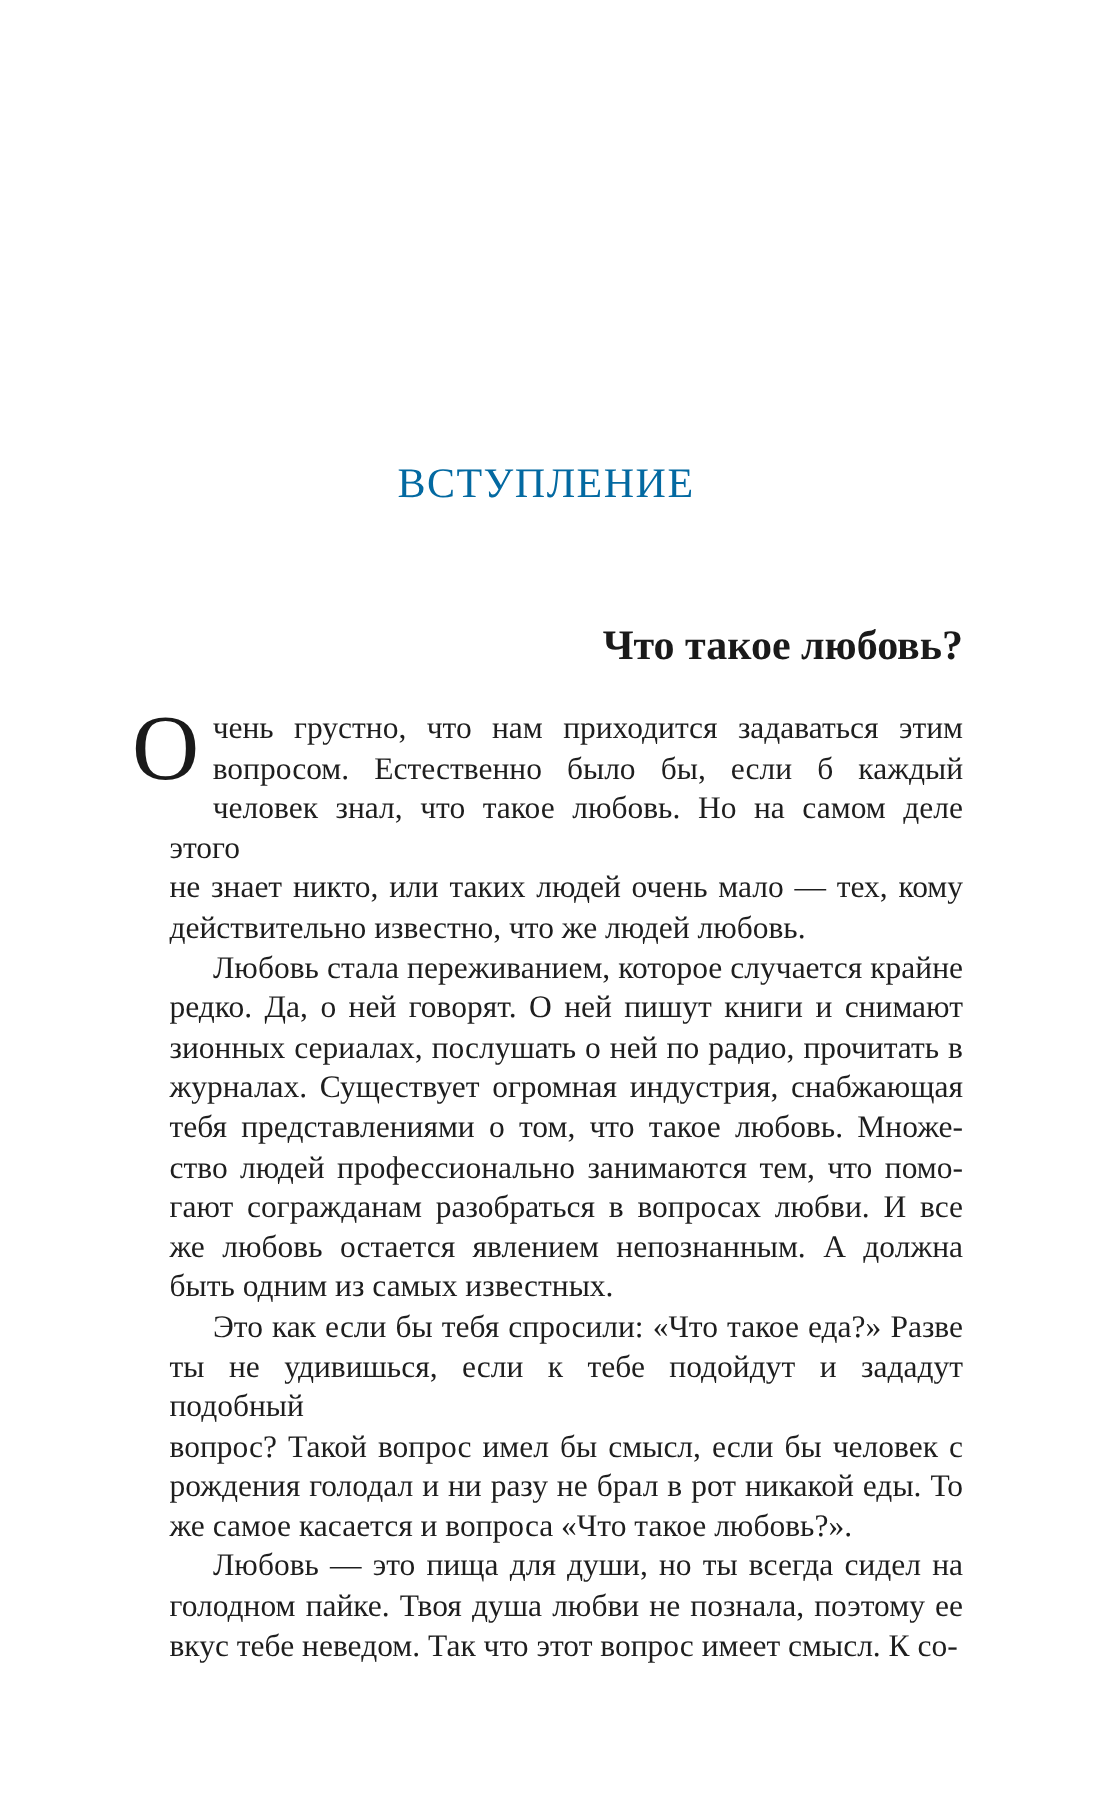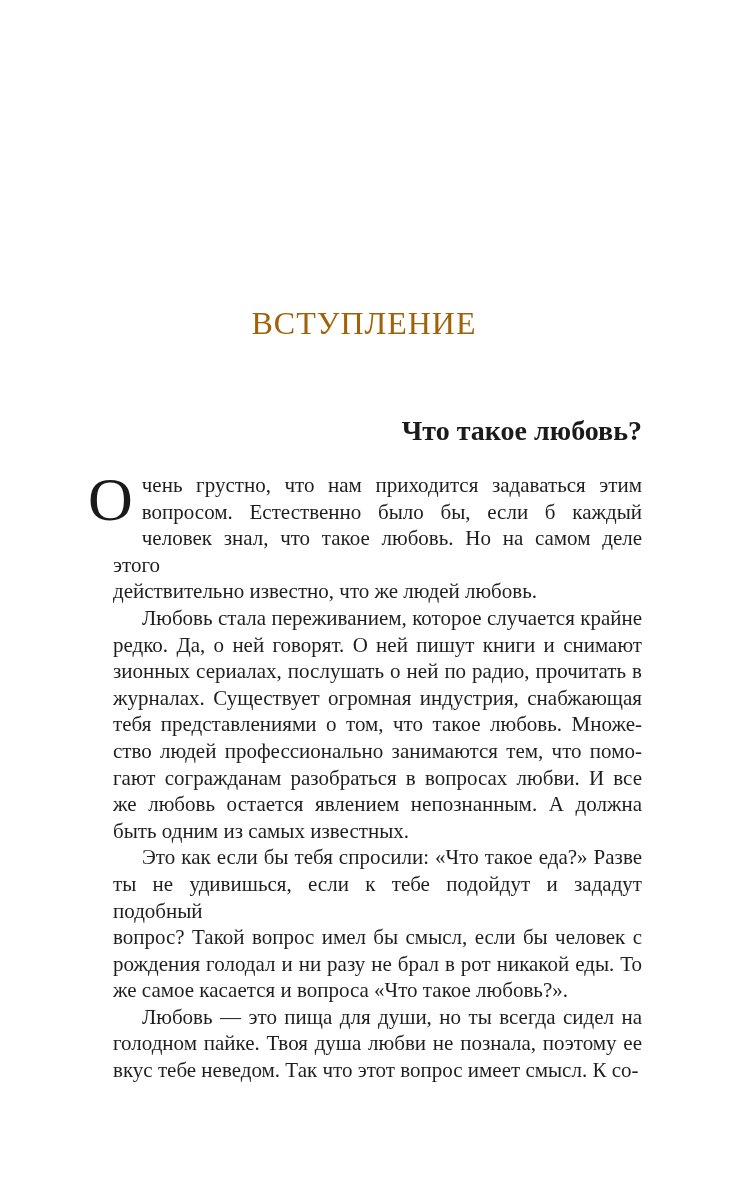--- a/index.html
+++ b/index.html
@@ -14,26 +14,26 @@
     background: #ffffff;
     overflow: hidden;
     font-family: "Liberation Serif", "DejaVu Serif", serif;
     color: #1e1e1e;
   }
   .content {
     padding: 306px 100px 0 86px;
   }
   .chapter-title {
     margin: 0;
-    font-size: 32px;
+    font-size: 28px;
     font-weight: 400;
     line-height: 34px;
     letter-spacing: 1px;
     text-align: center;
-    color: #a16207;
+    color: #0369a1;
   }
   .section-title {
     margin: 74px 0 0 0;
     font-size: 28px;
     font-weight: 700;
     line-height: 34px;
     text-align: right;
     color: #1a1a1a;
   }
   .body-text {
@@ -71,20 +71,21 @@
 <div class="page">
   <div class="content">
     <h1 class="chapter-title">ВСТУПЛЕНИЕ</h1>
     <h2 class="section-title">Что такое любовь?</h2>
     <div class="body-text" id="body-text">
         <div class="paragraph">
           <div class="drop-cap">О</div>
           <div class="line">чень грустно, что нам приходится задаваться этим</div>
           <div class="line">вопросом. Естественно было бы, если б каждый</div>
           <div class="line">человек знал, что такое любовь. Но на самом деле этого</div>
+          <div class="line">не знает никто, или таких людей очень мало — тех, кому</div>
           <div class="line last">действительно известно, что же людей любовь.</div>
         </div>
         <div class="paragraph">
           <div class="line indent">Любовь стала переживанием, которое случается крайне</div>
           <div class="line">редко. Да, о ней говорят. О ней пишут книги и снимают</div>
           <div class="line">зионных сериалах, послушать о ней по радио, прочитать в</div>
           <div class="line">журналах. Существует огромная индустрия, снабжающая</div>
           <div class="line">тебя представлениями о том, что такое любовь. Множе-</div>
           <div class="line">ство людей профессионально занимаются тем, что помо-</div>
           <div class="line">гают согражданам разобраться в вопросах любви. И все</div>

